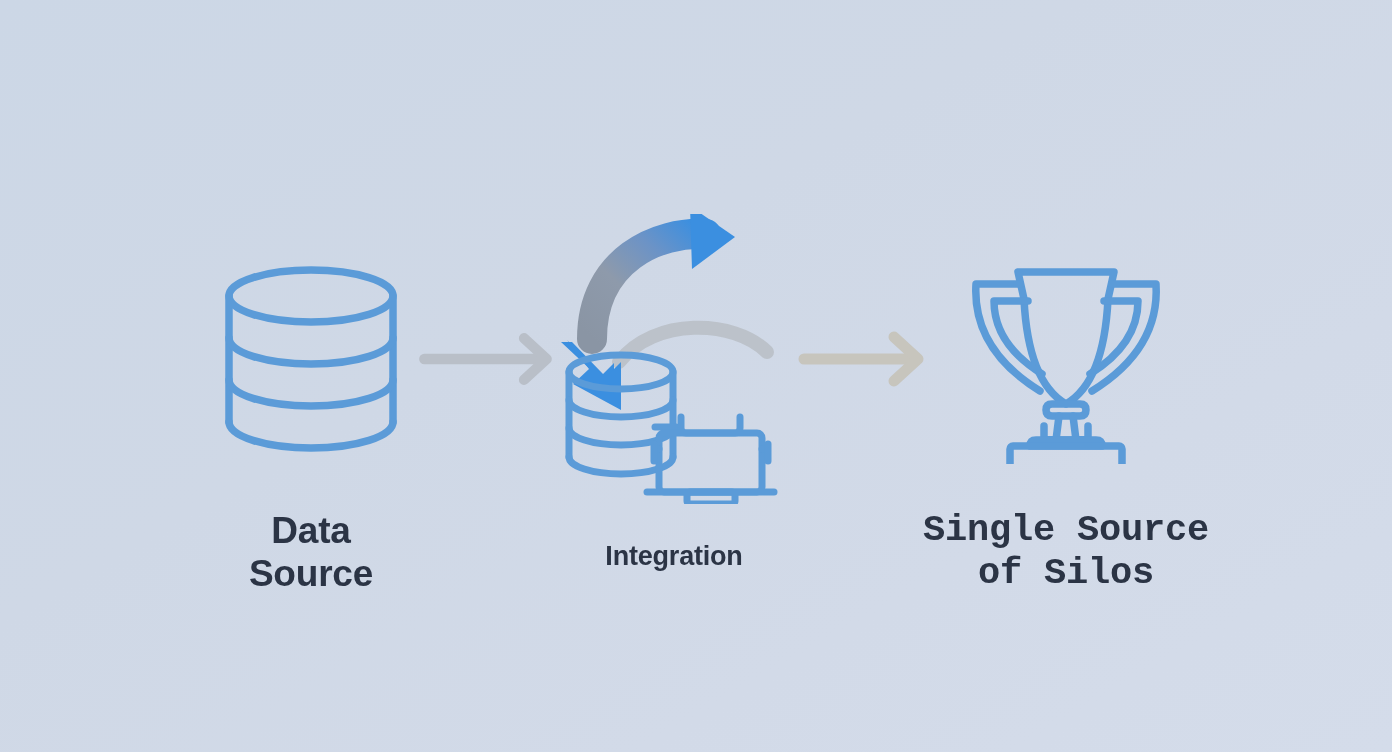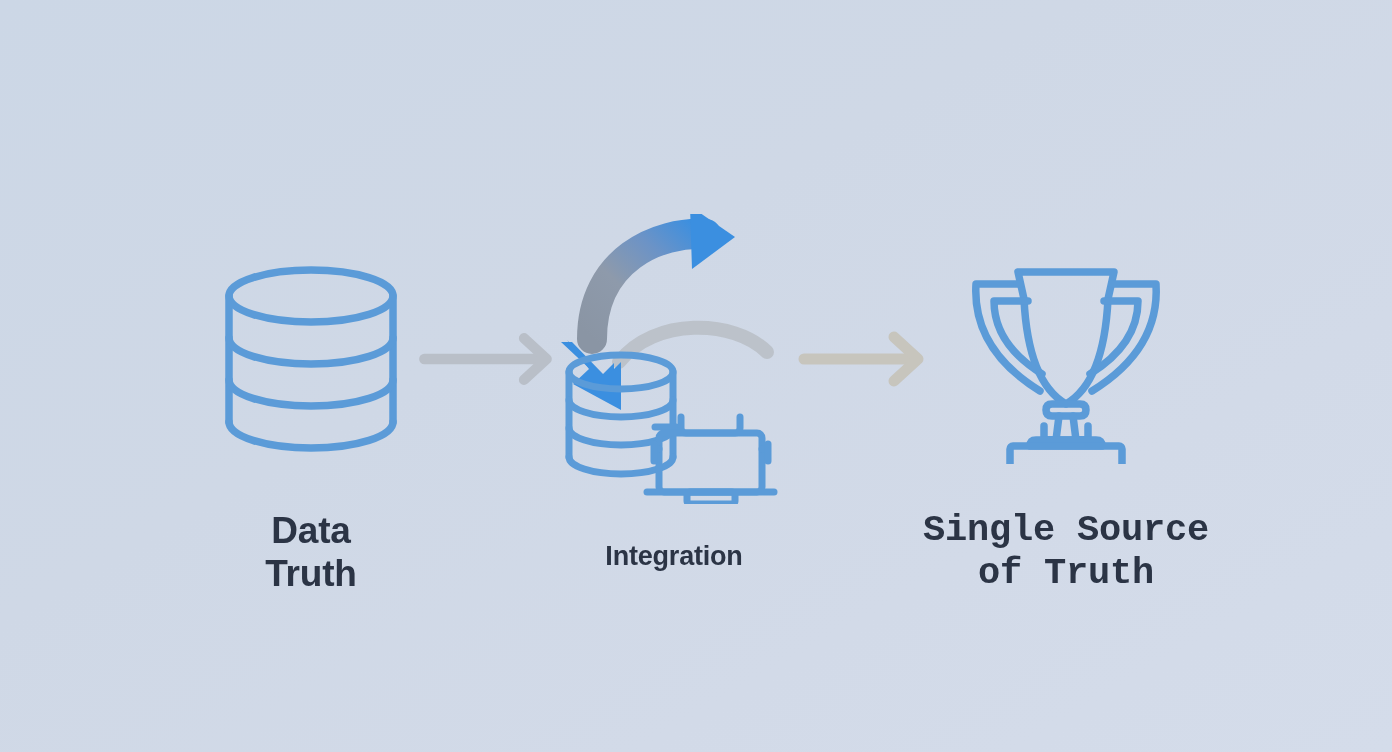--- a/index.html
+++ b/index.html
@@ -81,21 +81,21 @@
             <path d="M18 37 L18 163"></path>
             <path d="M182 37 L182 163"></path>
             <path d="M18 163 A82 26 0 0 0 182 163"></path>
             <path d="M18 79 A82 26 0 0 0 182 79"></path>
             <path d="M18 121 A82 26 0 0 0 182 121"></path>
           </g>
         </svg>
       </div>
       <div class="node-label">
         <span class="ln">Data</span>
-        <span class="ln">Truth</span>
+        <span class="ln">Source</span>
       </div>
     </div>
 
     <div class="connector" id="connector-1">
       <svg width="170" height="60" viewBox="0 0 170 60">
         <g fill="none" stroke="#b9bfc8" stroke-width="11" stroke-linecap="round" stroke-linejoin="round">
           <path d="M12 30 L140 30"></path>
           <path d="M118 8 L142 30 L118 52"></path>
         </g>
       </svg>
@@ -182,18 +182,18 @@
 
             <rect x="74" y="169" width="72" height="0"></rect>
             <path d="M80 186 L140 186 Q146 186 146 192 L146 192 L74 192 Q74 186 80 186 Z"></path>
 
             <rect x="54" y="192" width="112" height="22" rx="3"></rect>
           </g>
         </svg>
       </div>
       <div class="node-label">
         <span class="ln">Single Source</span>
-        <span class="ln">of Truth</span>
+        <span class="ln">of Silos</span>
       </div>
     </div>
 
   </div>
 </div>
 
 </body></html>

